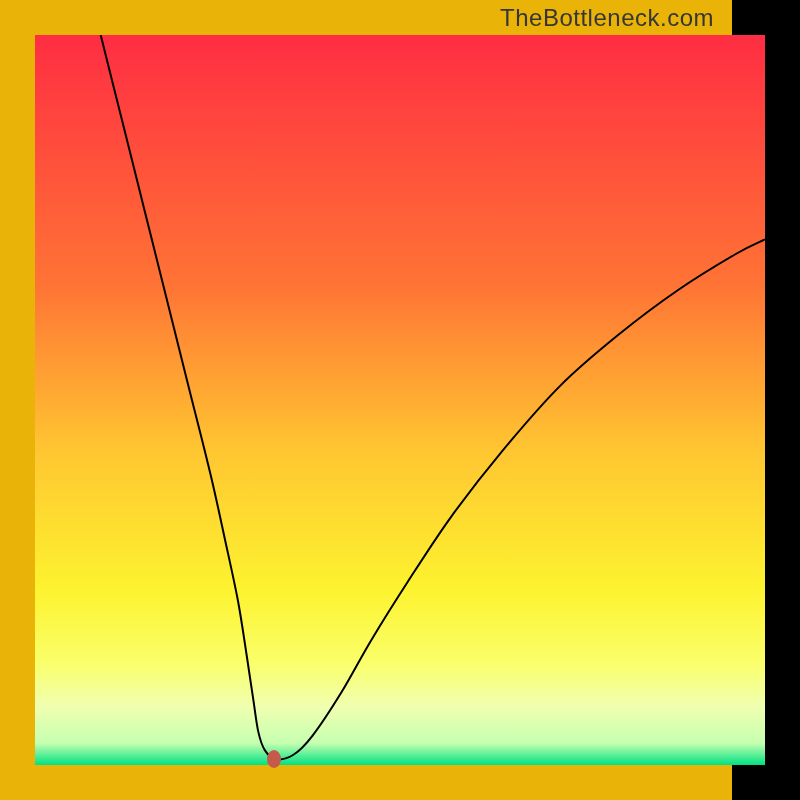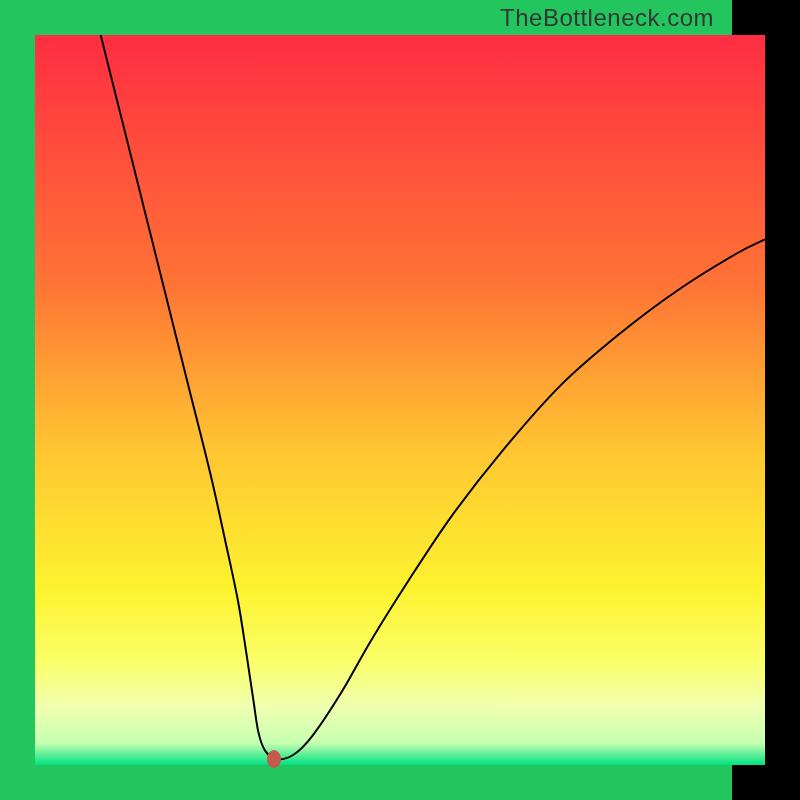--- a/index.html
+++ b/index.html
@@ -8,21 +8,21 @@
     width: 800px;
     height: 800px;
     background: #000000;
     overflow: hidden;
     font-family: Arial, Helvetica, sans-serif;
   }
   .outer {
     position: relative;
     width: 732px;
     height: 800px;
-    background: #22c55e;
+    background: #eab308;
   }
   .watermark {
     position: absolute;
     top: 4px;
     right: 18px;
     color: #363636;
     font-size: 24px;
     font-weight: 500;
     letter-spacing: 0.5px;
     z-index: 10;

